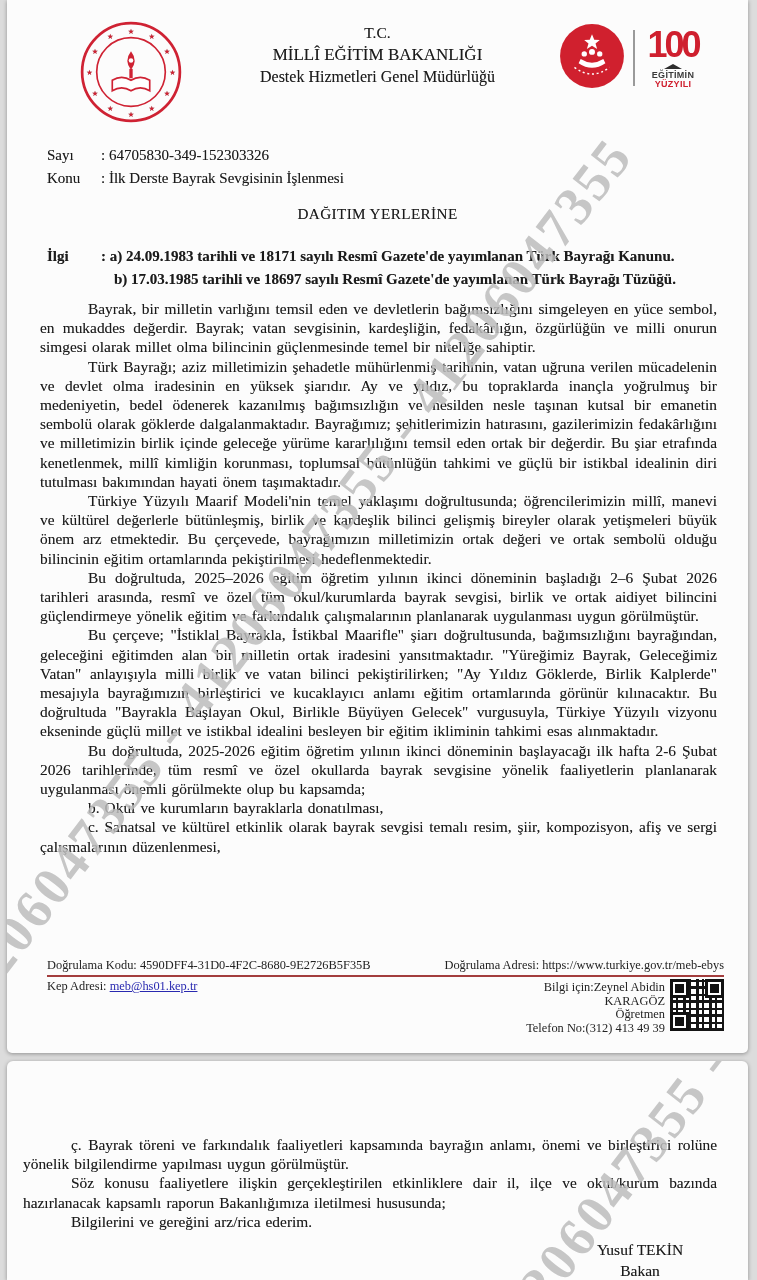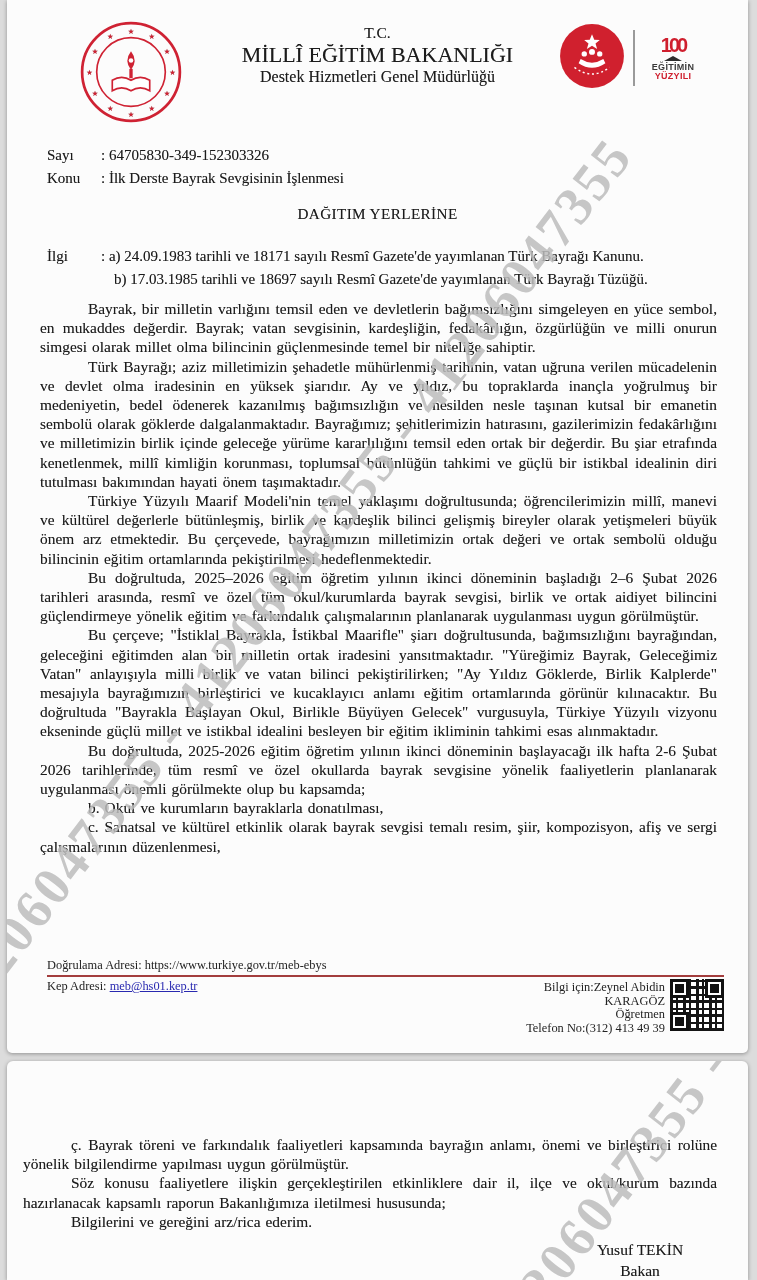--- a/index.html
+++ b/index.html
@@ -25,36 +25,36 @@
     font-family:"Liberation Serif", serif;
   }
   #wm1 { left:-55px; top:985px; transform:rotate(-52.5deg); }
   #wm2 { left:488px; top:252px; transform:rotate(-52.5deg); }
 
   
   .hdr { position:relative; height:132px; }
   .meb-seal { position:absolute; left:72px; top:20px; }
   .hdr-center { position:absolute; left:0; right:0; top:22px; text-align:center; line-height:22px; }
   .hdr-line1 { font-size:15.5px; }
-  .hdr-line2 { font-size:22px; }
+  .hdr-line2 { font-size:17px; }
   .hdr-line3 { font-size:16px; }
   .hdr-right { position:absolute; right:44px; top:22px; display:flex; align-items:center; gap:7px; }
   .logo-divider { width:2px; height:56px; background:#9a9a9a; }
   .logo100 { width:62px; text-align:center; line-height:1; }
-  .logo100-num { font-family:"Liberation Sans", sans-serif; font-weight:bold; font-size:20px; letter-spacing:-3px; color:#cf1f2e; text-shadow:none; }
+  .logo100-num { font-family:"Liberation Sans", sans-serif; font-weight:bold; font-size:36px; letter-spacing:-3px; color:#cf1f2e; text-shadow:none; }
   .logo100-book { width:18px; height:5px; margin:1px auto 2px auto; background:#2d2d2d; clip-path:polygon(0 100%, 50% 0, 100% 100%); }
   .logo100-l1 { font-family:"Liberation Sans", sans-serif; font-weight:bold; font-size:9px; color:#3a3a3a; letter-spacing:.3px; text-shadow:none;}
   .logo100-l2 { font-family:"Liberation Sans", sans-serif; font-weight:bold; font-size:9px; color:#cf1f2e; letter-spacing:.3px; text-shadow:none;}
 
   
   .meta { margin:12px 0 0 40px; font-size:15px; }
   .meta-row { display:flex; line-height:23px; }
   .meta-label { width:54px; }
   .addressee { text-align:center; margin-top:12px; font-size:15.2px; letter-spacing:.4px; line-height:23px; }
-  .ilgi { display:flex; margin:20px 0 0 40px; font-size:15px; }
+  .ilgi { display:flex; margin:20px 0 0 40px; font-size:15px;font-weight:bold; }
   .ilgi-label { width:54px; line-height:23px; }
   .ilgi-lines { line-height:23px; }
   .ilgi-line2 { margin-left:13px; }
 
   
   .bodywrap { margin:8px 31px 0 33px; }
   .bodyp {
     margin:0; text-align:justify; text-indent:48px;
     font-size:15.4px; line-height:19.2px; word-spacing:1.2px;
   }
@@ -170,20 +170,21 @@
     <p class="bodyp">Türkiye Yüzyılı Maarif Modeli'nin temel yaklaşımı doğrultusunda; öğrencilerimizin millî, manevi ve kültürel değerlerle bütünleşmiş, birlik ve kardeşlik bilinci gelişmiş bireyler olarak yetişmeleri büyük önem arz etmektedir. Bu çerçevede, bayrağımızın milletimizin ortak değeri ve ortak sembolü olduğu bilincinin eğitim ortamlarında pekiştirilmesi hedeflenmektedir.</p>
     <p class="bodyp">Bu doğrultuda, 2025–2026 eğitim öğretim yılının ikinci döneminin başladığı 2–6 Şubat 2026 tarihleri arasında, resmî ve özel tüm okul/kurumlarda bayrak sevgisi, birlik ve ortak aidiyet bilincini güçlendirmeye yönelik eğitim ve farkındalık çalışmalarının planlanarak uygulanması uygun görülmüştür.</p>
     <p class="bodyp">Bu çerçeve; "İstiklal Bayrakla, İstikbal Maarifle" şiarı doğrultusunda, bağımsızlığını bayrağından, geleceğini eğitimden alan bir milletin ortak iradesini yansıtmaktadır. "Yüreğimiz Bayrak, Geleceğimiz Vatan" anlayışıyla milli birlik ve vatan bilinci pekiştirilirken; "Ay Yıldız Göklerde, Birlik Kalplerde" mesajıyla bayrağımızın birleştirici ve kucaklayıcı anlamı eğitim ortamlarında görünür kılınacaktır. Bu doğrultuda "Bayrakla Başlayan Okul, Birlikle Büyüyen Gelecek" vurgusuyla, Türkiye Yüzyılı vizyonu ekseninde güçlü millet ve istikbal idealini besleyen bir eğitim ikliminin tahkimi esas alınmaktadır.</p>
     <p class="bodyp">Bu doğrultuda, 2025-2026 eğitim öğretim yılının ikinci döneminin başlayacağı ilk hafta 2-6 Şubat 2026 tarihlerinde, tüm resmî ve özel okullarda bayrak sevgisine yönelik faaliyetlerin planlanarak uygulanması önemli görülmekte olup bu kapsamda;</p>
     <p class="bodyp">b. Okul ve kurumların bayraklarla donatılması,</p>
     <p class="bodyp">c. Sanatsal ve kültürel etkinlik olarak bayrak sevgisi temalı resim, şiir, kompozisyon, afiş ve sergi çalışmalarının düzenlenmesi,</p>
   </div>
 
   <div class="footer">
     <div class="f-row1">
+      <span>Doğrulama Kodu: 4590DFF4-31D0-4F2C-8680-9E2726B5F35B</span>
       <span>Doğrulama Adresi: https://www.turkiye.gov.tr/meb-ebys</span>
     </div>
     <hr class="f-divider">
     <div class="f-row2">
       <span class="kep">
         <span>Kep Adresi: </span><a href="#">meb@hs01.kep.tr</a>
       </span>
       <span class="f-right">
         <span class="f-info">
           <div>Bilgi için:Zeynel Abidin</div>

